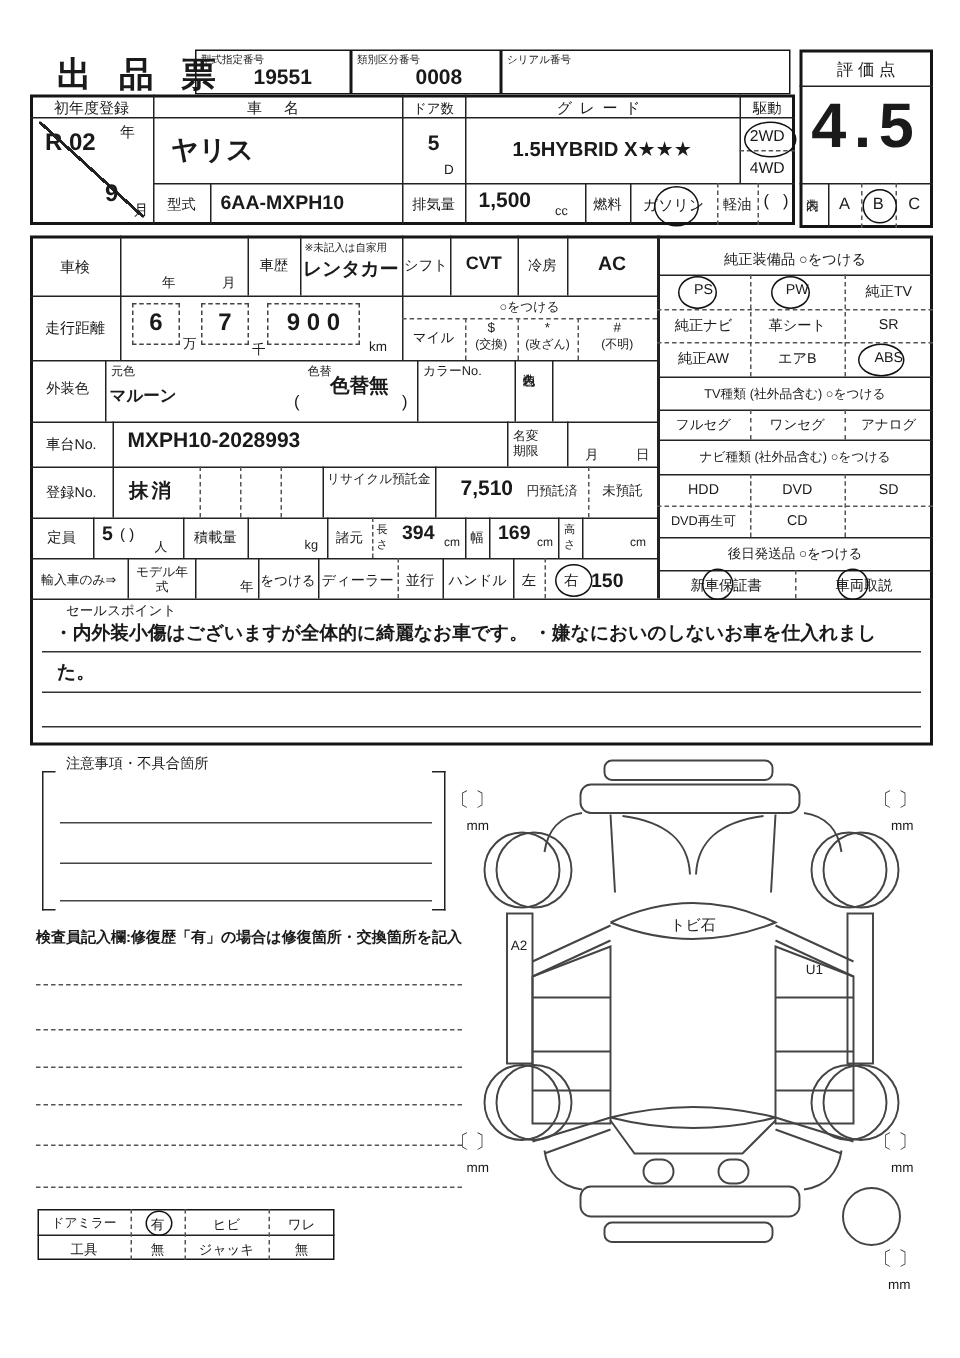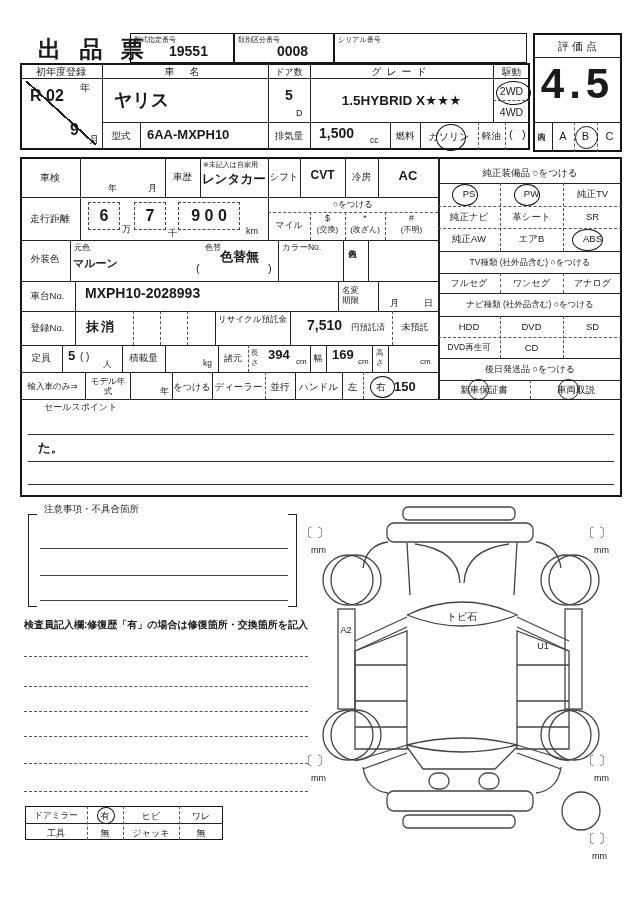--- a/index.html
+++ b/index.html
@@ -275,20 +275,21 @@
 
   <div class="a c" style="left:438px;top:363px;width:184px;font-size:9px;">後日発送品 ○をつける</div>
   <div class="hl" style="left:438px;top:380px;width:184px;"></div>
   <div class="vld" style="left:530px;top:380px;height:19px;"></div>
   <div class="a c" style="left:438px;top:384px;width:92px;font-size:9.5px;">新車保証書</div>
   <div class="circ" style="left:468px;top:379px;width:19px;height:19px;"></div>
   <div class="a c" style="left:530px;top:384px;width:92px;font-size:9.5px;">車両取説</div>
   <div class="circ" style="left:558px;top:379px;width:19px;height:19px;"></div>
 
   <div class="a" style="left:44px;top:401px;font-size:9px;">セールスポイント</div>
+  <div class="a b" style="left:36px;top:414px;font-size:12.5px;">・内外装小傷はございますが全体的に綺麗なお車です。 ・嫌なにおいのしないお車を仕入れまし</div>
   <div class="hl" style="left:28px;top:434px;width:586px;border-top-color:#333;"></div>
   <div class="a b" style="left:38px;top:440px;font-size:12.5px;">た。</div>
   <div class="hl" style="left:28px;top:461px;width:586px;border-top-color:#333;"></div>
   <div class="hl" style="left:28px;top:484px;width:586px;border-top-color:#333;"></div>
 
   <div class="a" style="left:44px;top:503px;font-size:9.5px;">注意事項・不具合箇所</div>
   <div class="a" style="left:28px;top:514px;width:9px;height:93px;border:1.5px solid #222;border-right:none;box-sizing:border-box;"></div>
   <div class="a" style="left:288px;top:514px;width:9px;height:93px;border:1.5px solid #222;border-left:none;box-sizing:border-box;"></div>
   <div class="hl" style="left:40px;top:548px;width:248px;border-top-color:#444;"></div>
   <div class="hl" style="left:40px;top:575px;width:248px;border-top-color:#444;"></div>

